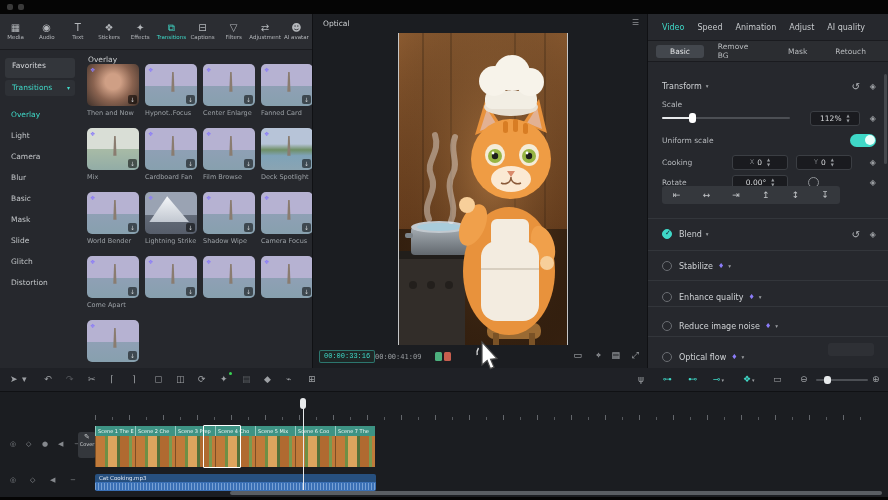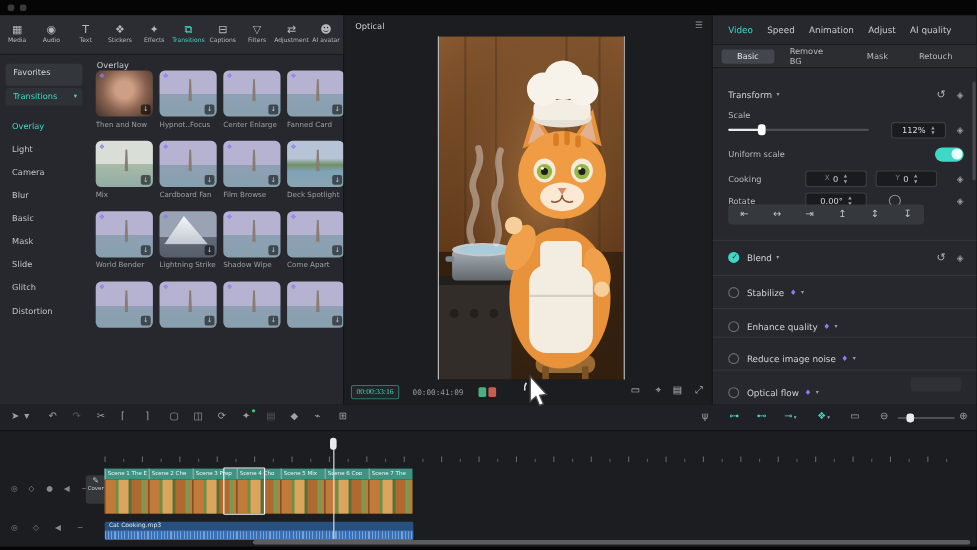--- a/index.html
+++ b/index.html
@@ -39,21 +39,21 @@
   .dl{position:absolute;right:2px;bottom:2px;width:9px;height:9px;border-radius:2px;background:rgba(0,0,0,.55);color:#d4d7da;font-size:6px;line-height:9px;text-align:center;}
   .lib-label{margin-top:3px;font-size:6.5px;color:#9ba0a5;white-space:nowrap;overflow:hidden;text-overflow:ellipsis;}
   
   .player{position:absolute;left:313px;top:14px;width:335px;height:354px;background:#1b1d21;border-right:1px solid #101114;}
   .player-head{position:absolute;left:0;top:0;width:100%;height:20px;}
   .player-title{position:absolute;left:10px;top:5px;font-size:7.5px;color:#cfd2d5;}
   .player-menu{position:absolute;right:8px;top:4px;font-size:8px;color:#8d9094;cursor:pointer;}
   .video{position:absolute;left:86px;top:19px;width:168px;height:312px;overflow:hidden;background:#2a190c;}
   .video-edge{position:absolute;top:19px;width:1px;height:312px;background:rgba(255,255,255,.75);}
   .pcontrols{position:absolute;left:0;bottom:0;width:100%;height:23px;}
-  .timepill{position:absolute;left:6px;top:5px;height:13px;border:1px solid rgba(63,216,199,.45);background:#1e2726;border-radius:2px;color:#3fd8c7;font-size:7px;line-height:11px;padding:0 4px;font-family:Liberation Serif, serif;}
+  .timepill{position:absolute;left:6px;top:5px;height:13px;border:1px solid rgba(63,216,199,.45);background:#1e2726;border-radius:2px;color:#3fd8c7;font-size:7px;line-height:11px;padding:0 4px;font-family:Liberation Mono, monospace;}
   .durtext{position:absolute;left:62px;top:8px;font-size:7px;color:#989ca0;font-family:"DejaVu Sans Mono",monospace;}
   .chip{position:absolute;top:7px;width:7px;height:9px;border-radius:1.5px;}
   .picon{position:absolute;top:5px;font-size:9px;color:#b6b9bd;cursor:pointer;}
   
   .cursor{position:absolute;left:162px;top:326px;z-index:50;pointer-events:none;}
   
   .inspector{position:absolute;left:648px;top:14px;width:240px;height:354px;background:#26282d;}
   .insp-tabs{position:absolute;left:0;top:0;width:100%;height:26px;display:flex;align-items:center;padding:0 14px;gap:13px;}
   .insp-tab{font-size:8px;color:#c6c9cc;cursor:pointer;white-space:nowrap;}
   .insp-tab.active{color:#3fd8c7;}
@@ -276,20 +276,28 @@
               <span class="dl">↓</span>
             </div>
             <div class="lib-label">Shadow Wipe</div>
           </div>
           <div class="lib-item">
             <div class="thumb tower">
               <span class="tower"></span>
               <span class="vip">❖</span>
               <span class="dl">↓</span>
             </div>
+            <div class="lib-label">Camera Focus</div>
+          </div>
+          <div class="lib-item">
+            <div class="thumb tower">
+              <span class="tower"></span>
+              <span class="vip">❖</span>
+              <span class="dl">↓</span>
+            </div>
             <div class="lib-label">Come Apart</div>
           </div>
           <div class="lib-item">
             <div class="thumb tower">
               <span class="tower"></span>
               <span class="vip">❖</span>
               <span class="dl">↓</span>
             </div>
             <div class="lib-label"></div>
           </div>

